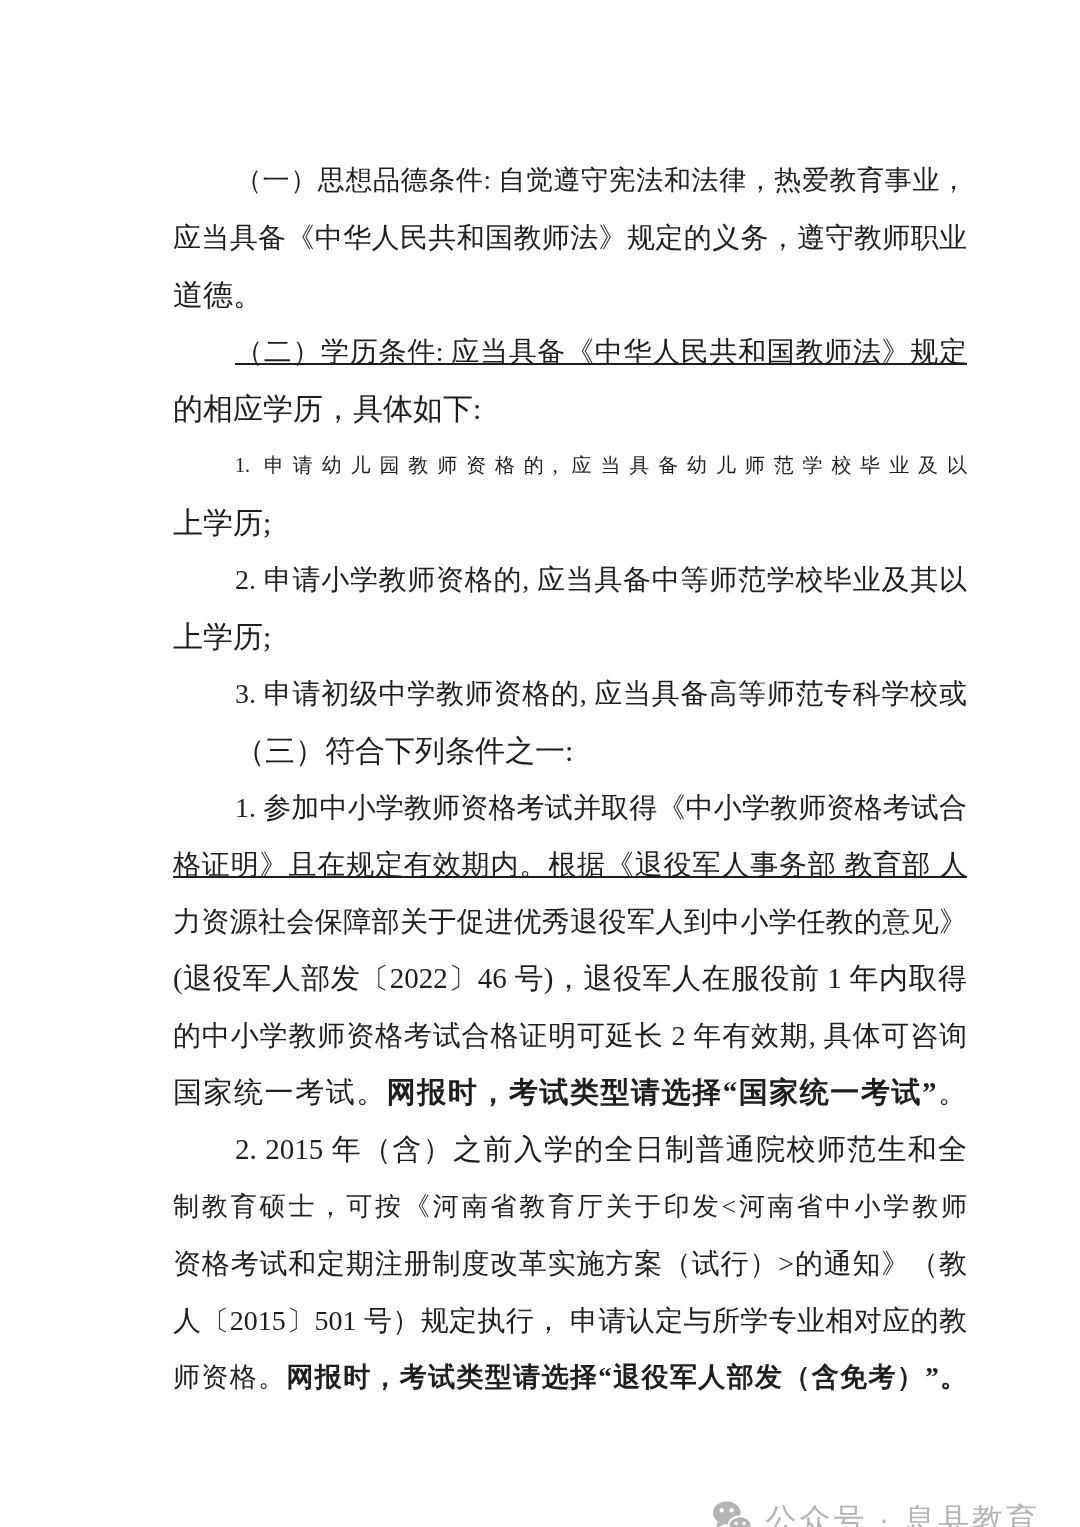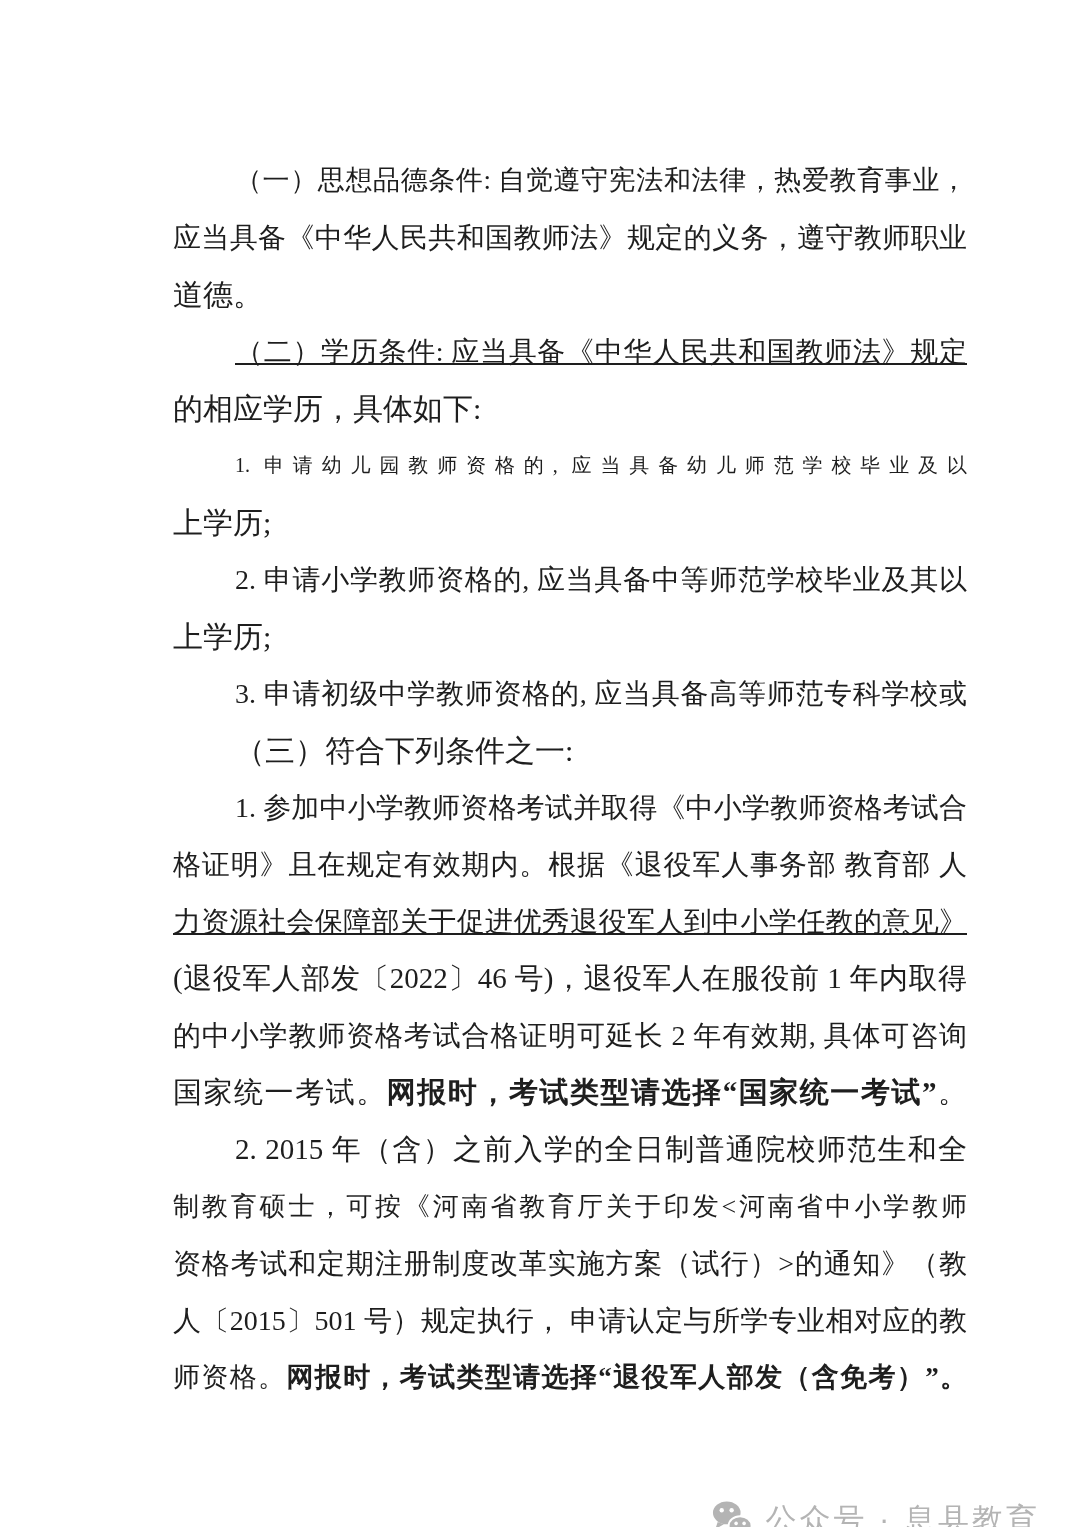--- a/index.html
+++ b/index.html
@@ -69,22 +69,22 @@
     <div class="line end" style=""><span>道德。</span></div>
     <div class="line indent" style="font-size: 28px; text-decoration: underline;"><span>（二）学历条件: 应当具备《中华人民共和国教师法》规定</span></div>
     <div class="line end" style=""><span>的相应学历，具体如下:</span></div>
     <div class="line indent" style="font-size: 20px;"><span>1. 申请幼儿园教师资格的, 应当具备幼儿师范学校毕业及以</span></div>
     <div class="line end" style=""><span>上学历;</span></div>
     <div class="line indent" style="font-size: 28px;"><span>2. 申请小学教师资格的, 应当具备中等师范学校毕业及其以</span></div>
     <div class="line end" style=""><span>上学历;</span></div>
     <div class="line indent" style="font-size: 28px;"><span>3. 申请初级中学教师资格的, 应当具备高等师范专科学校或</span></div>
     <div class="line indent end" style=""><span>（三）符合下列条件之一:</span></div>
     <div class="line indent" style="font-size: 28px;"><span>1. 参加中小学教师资格考试并取得《中小学教师资格考试合</span></div>
-    <div class="line" style="font-size: 28px;"><span>格证明》且在规定有效期内。根据《退役军人事务部 教育部 人</span></div>
-    <div class="line" style="font-size: 28px; text-decoration: underline;"><span>力资源社会保障部关于促进优秀退役军人到中小学任教的意见》</span></div>
+    <div class="line" style="font-size: 28px; text-decoration: underline;"><span>格证明》且在规定有效期内。根据《退役军人事务部 教育部 人</span></div>
+    <div class="line" style="font-size: 28px;"><span>力资源社会保障部关于促进优秀退役军人到中小学任教的意见》</span></div>
     <div class="line" style="font-size: 29px;"><span>(退役军人部发〔2022〕46 号)，退役军人在服役前 1 年内取得</span></div>
     <div class="line" style="font-size: 28px;"><span>的中小学教师资格考试合格证明可延长 2 年有效期, 具体可咨询</span></div>
     <div class="line" style="font-size: 29px;"><span>国家统一考试。</span><span class="seg-b">网报时，考试类型请选择“国家统一考试”</span><span>。</span></div>
     <div class="line indent" style="font-size: 29px;"><span>2. 2015 年（含）之前入学的全日制普通院校师范生和全日</span></div>
     <div class="line" style="font-size: 26px;"><span>制教育硕士，可按《河南省教育厅关于印发&lt;河南省中小学教师</span></div>
     <div class="line" style="font-size: 28px;"><span>资格考试和定期注册制度改革实施方案（试行）&gt;的通知》（教</span></div>
     <div class="line" style="font-size: 28px;"><span>人〔2015〕501 号）规定执行， 申请认定与所学专业相对应的教</span></div>
     <div class="line" style="font-size: 27px;"><span>师资格。</span><span class="seg-b">网报时，考试类型请选择“退役军人部发（含免考）”。</span></div>
   </div>
 

